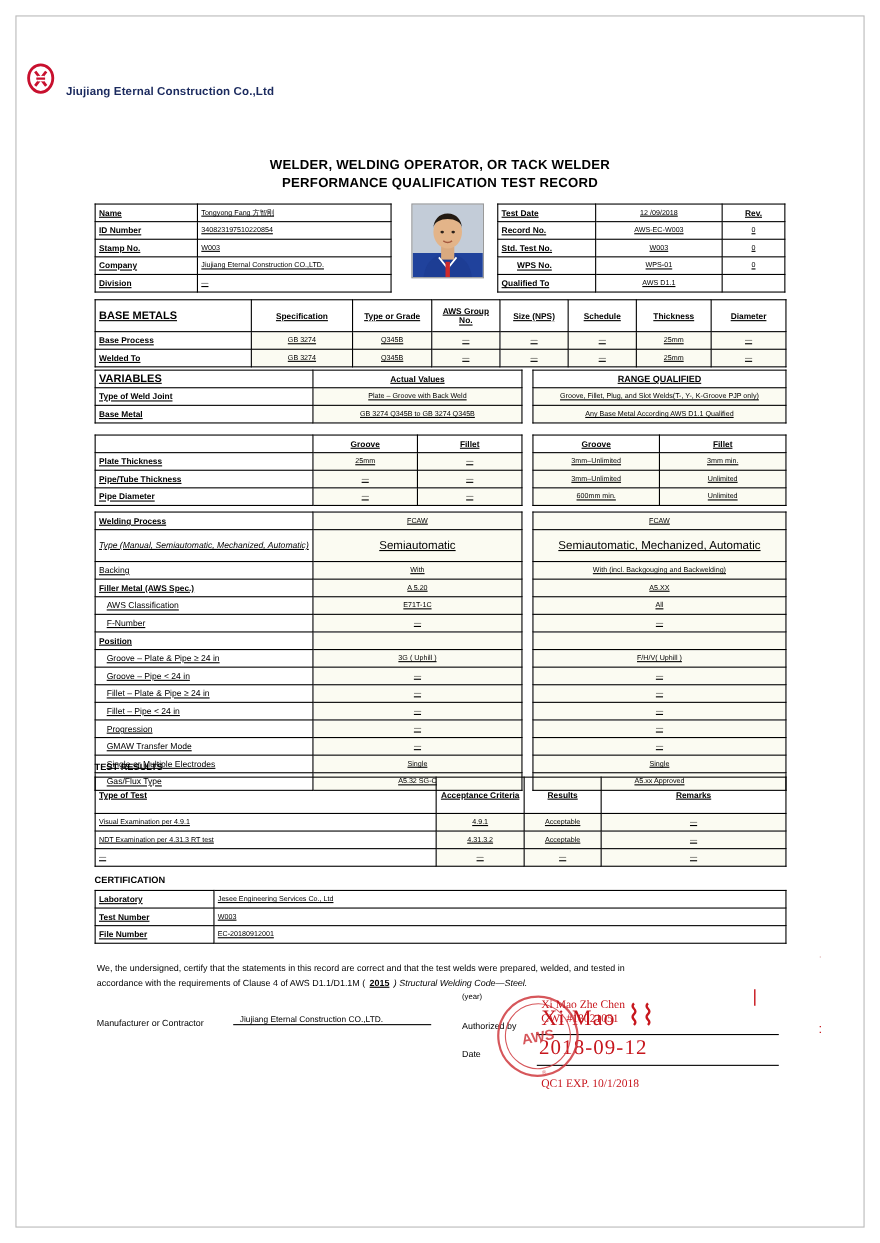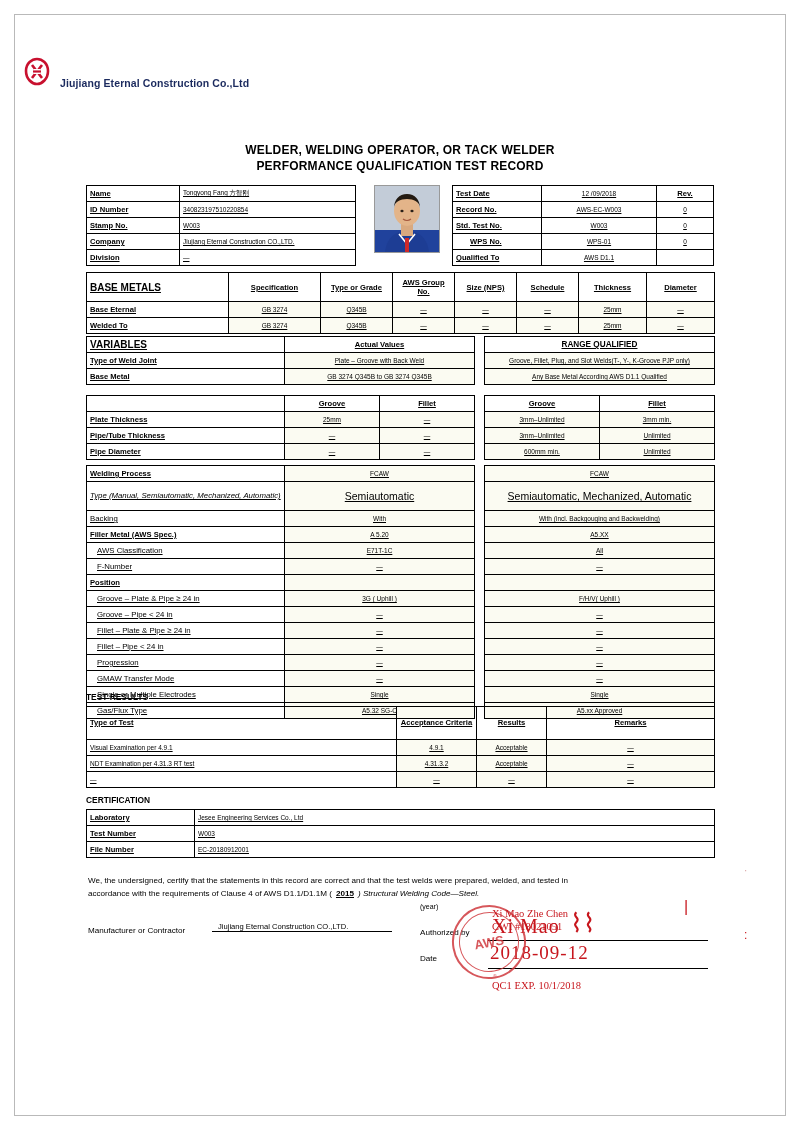--- a/index.html
+++ b/index.html
@@ -225,21 +225,21 @@
             <td class="lbl-sm ctr" style="white-space: normal; line-height: 9px;">Type or Grade</td>
             <td class="lbl-sm ctr" style="white-space: normal; line-height: 9px;">AWS Group No.</td>
             <td class="lbl-sm ctr" style="white-space: normal; line-height: 9px;">Size (NPS)</td>
             <td class="lbl-sm ctr" style="white-space: normal; line-height: 9px;">Schedule</td>
             <td class="lbl-sm ctr" style="white-space: normal; line-height: 9px;">Thickness</td>
             <td class="lbl-sm ctr" style="white-space: normal; line-height: 9px;">Diameter</td>
           </tr>
         </thead>
       <tbody id="bm-body">
           <tr>
-            <td class="lbl-sm">Base Eternal</td>
+            <td class="lbl-sm">Base Process</td>
             <td class="val ctr shade">GB 3274</td>
             <td class="val ctr shade">Q345B</td>
             <td class="val ctr shade">—</td>
             <td class="val ctr shade">—</td>
             <td class="val ctr shade">—</td>
             <td class="val ctr shade">25mm</td>
             <td class="val ctr shade">—</td>
           </tr>
           <tr>
             <td class="lbl-sm">Welded To</td>

